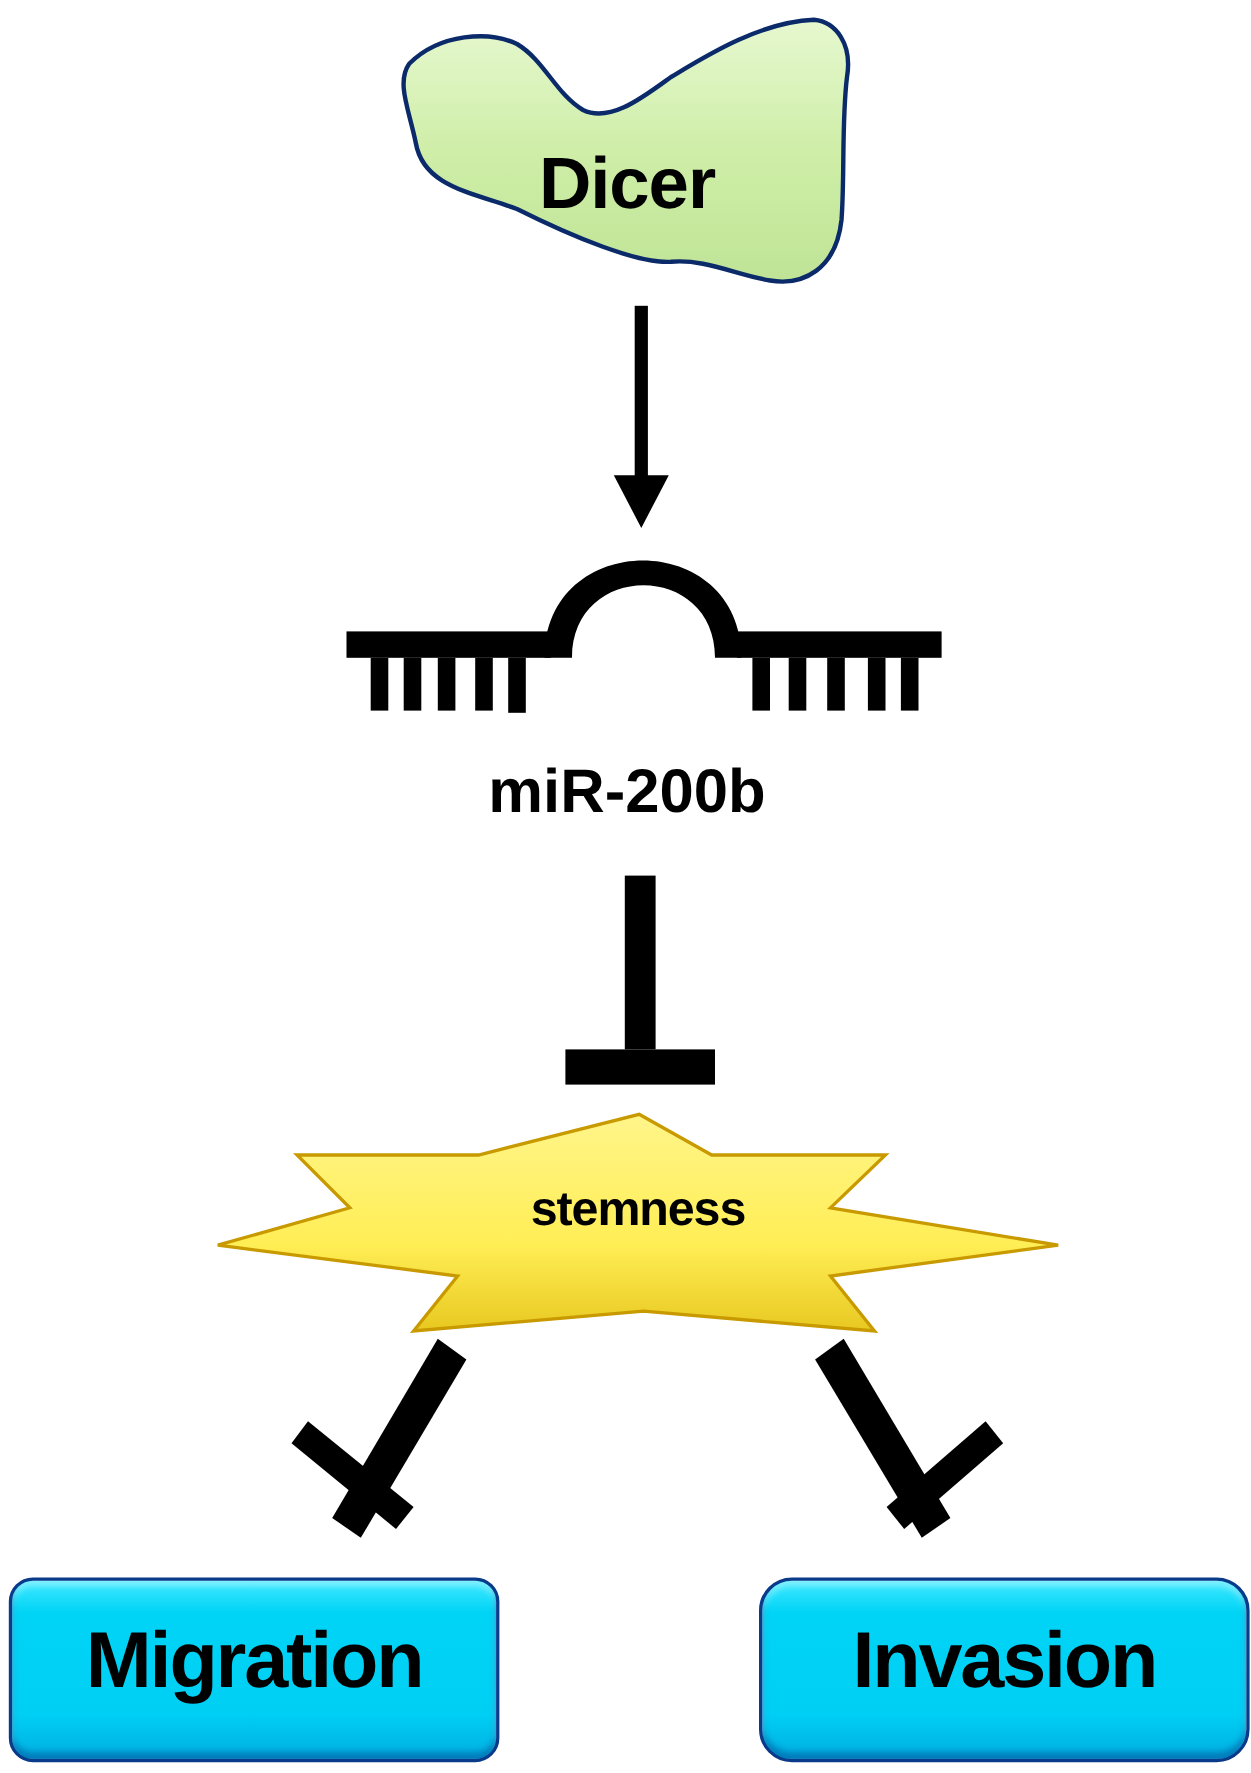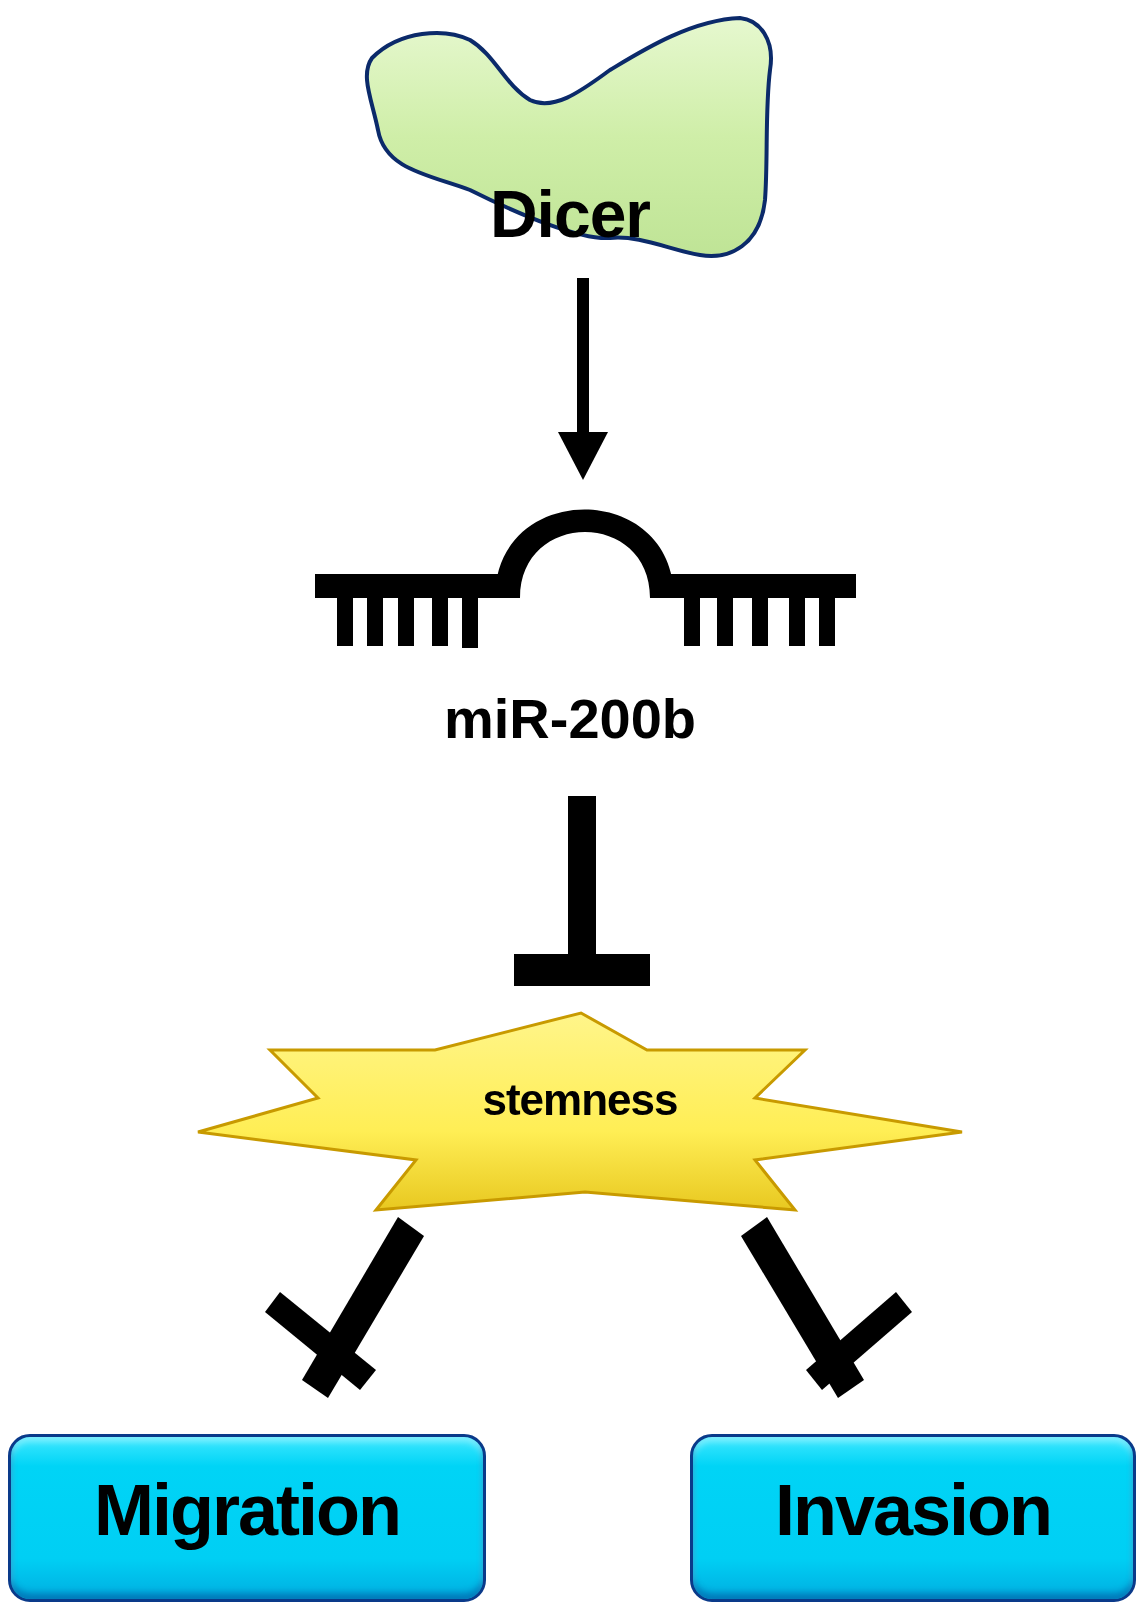--- a/index.html
+++ b/index.html
@@ -1,28 +1,28 @@
 <!DOCTYPE html>
 <html><head>
 <meta charset="utf-8">
 <style>
   html, body { margin:0; padding:0; background:#ffffff; }
   body { width:1137px; height:1612px; position:relative; overflow:hidden;
          font-family:"Liberation Sans", sans-serif; }
   svg.diagram { position:absolute; left:0; top:0; width:1137px; height:1612px; }
   .lbl { position:absolute; font-weight:bold; color:#000; text-align:center;
          font-family:"Liberation Sans", sans-serif; white-space:nowrap; }
-  #dicer-label { left:440px; top:128px; width:260px; font-size:66px; letter-spacing:-1px;margin-top:48px; }
+  #dicer-label { left:440px; top:128px; width:260px; font-size:66px; letter-spacing:-1px; }
   #mir-label   { left:390px; top:686px; width:360px; font-size:56px; }
   #stem-label  { left:380px; top:1075px; width:400px; font-size:44px; letter-spacing:-1px; }
   .box { position:absolute; border-radius:22px; border:3px solid #0a3a8a;
          background:linear-gradient(#3fe8ff 0%, #00d4f6 18%, #00cff4 75%, #00aee0 100%);
          box-shadow: inset 0 -6px 6px rgba(0,60,140,0.45), inset 0 5px 6px rgba(255,255,255,0.35); }
-  #box-migration { left:8px;   top:1434px; width:440px; height:162px;padding-left:32px; }
-  #box-invasion  { left:690px; top:1434px; width:440px; height:162px; }
+  #box-migration { left:8px;   top:1434px; width:440px; height:162px; }
+  #box-invasion  { left:690px; top:1434px; width:440px; height:162px;border-radius:30px; }
   .box .lbl { position:absolute; left:0; right:0; top:32px; font-size:72px; letter-spacing:-2px; }
 </style>
 </head>
 <body>
 
 <svg class="diagram" viewBox="0 0 1137 1612">
   <defs>
     <linearGradient id="greenGrad" x1="0" y1="0" x2="0" y2="1">
       <stop offset="0" stop-color="#e6f8cf"></stop>
       <stop offset="0.5" stop-color="#cfeea8"></stop>

